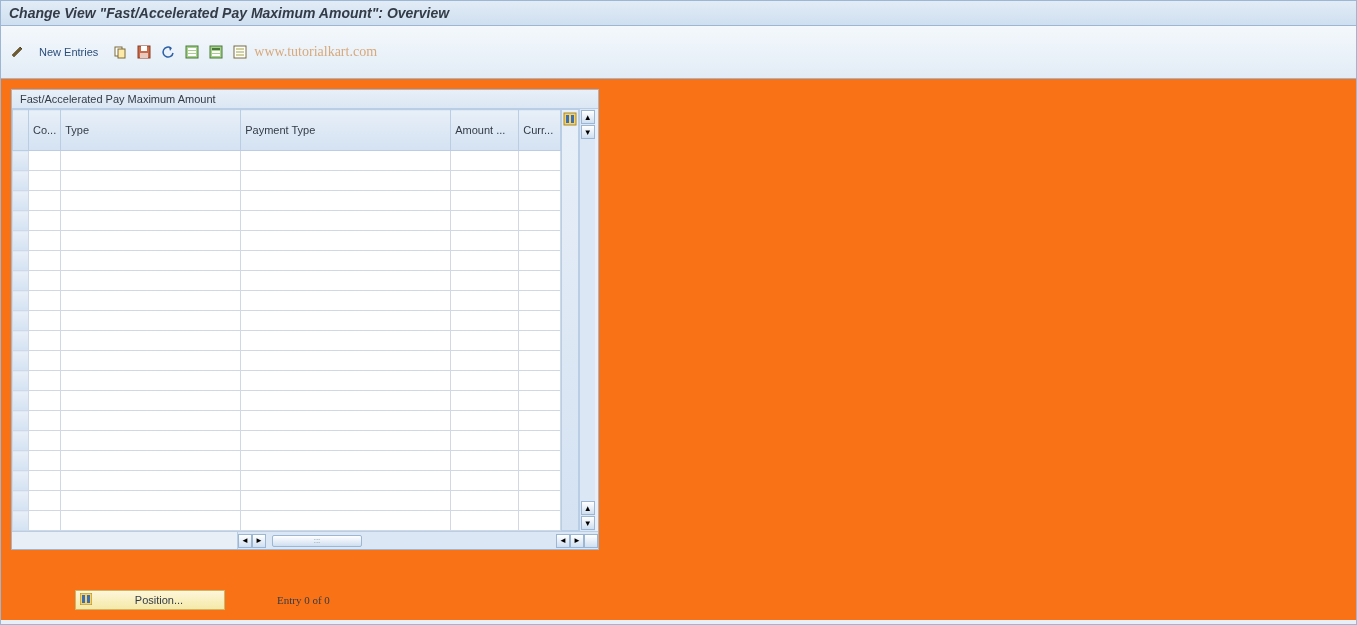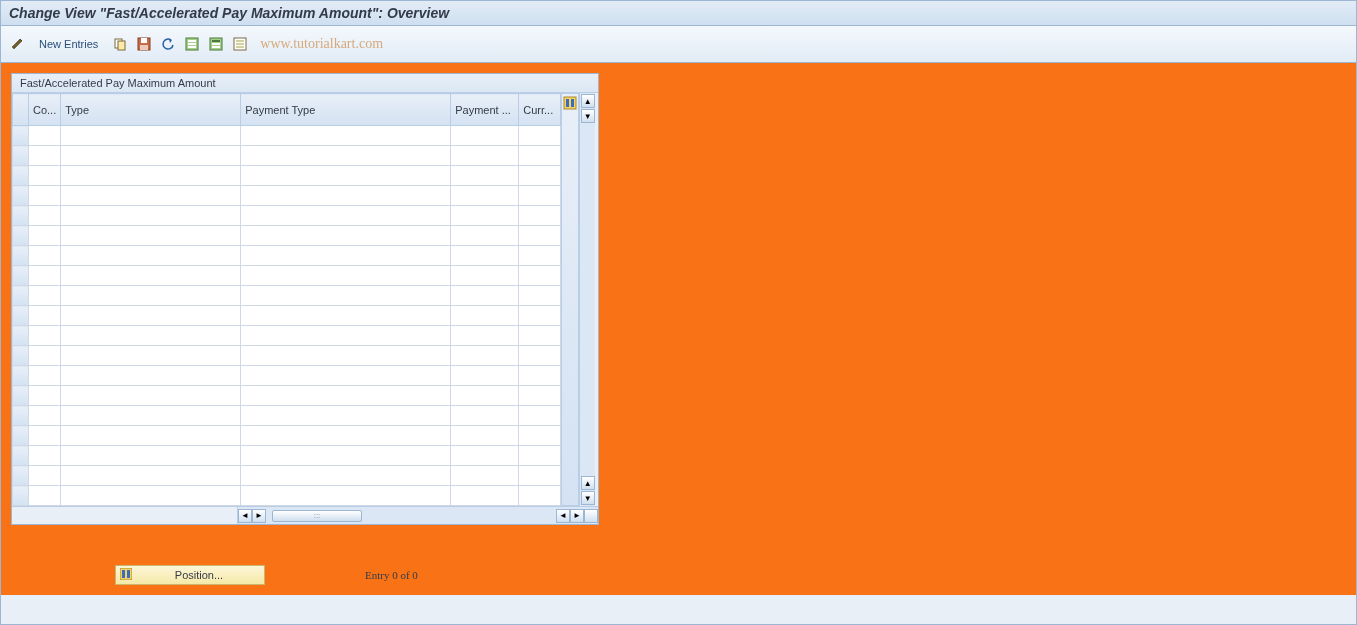--- a/index.html
+++ b/index.html
@@ -22,21 +22,21 @@
     border-bottom: 1px solid #9db6d3;
     padding: 4px 8px;
     font-style: italic;
     font-weight: bold;
     font-size: 14px;
     color: #333b48;
   }
   .toolbar {
     background: linear-gradient(#f4f8fc, #e2ecf6);
     border-bottom: 1px solid #9db6d3;
-    padding: 8px 6px;
+    padding: 16px 6px;
     display: flex;
     align-items: center;
     gap: 4px;
     min-height: 30px;
   }
   .toolbar-btn {
     display: inline-flex;
     align-items: center;
     justify-content: center;
     width: 20px;
@@ -50,21 +50,20 @@
     background: transparent;
     border: none;
     color: #2b4f7a;
     font-size: 11px;
     padding: 3px 8px;
     cursor: pointer;
   }
   .watermark {
     font-size: 14px;
     color: #d7a97b;
-    margin-left: 6px;
     font-family: Georgia, serif;
   }
   .content-area {
     padding: 10px;
     background: #f97316;
   }
   .table-frame {
     border: 1px solid #9db6d3;
     width: 588px;
     background: #e8eff7;
@@ -81,21 +80,21 @@
   }
   .data-table {
     border-collapse: collapse;
     table-layout: fixed;
   }
   .data-table th {
     background: linear-gradient(#e8eff8,#d4e2f2);
     border: 1px solid #b9cde4;
     font-weight: normal;
     text-align: left;
-    padding: 5px 4px;
+    padding: 14px 4px;
     color: #333b48;
     font-size: 11px;
     height: 32px;
     white-space: nowrap;
     overflow: hidden;
   }
   .data-table td {
     background: #fff;
     border: 1px solid #cfd8e4;
     height: 20px;
@@ -166,24 +165,24 @@
     width: 90px; height: 12px;
     background: linear-gradient(#fff,#cfdff0);
     border: 1px solid #9db6d3;
     margin-left: 4px;
     border-radius: 2px;
     font-size:8px; color:#7a8aa0;
     display:flex;align-items:center;justify-content:center;
   }
   .footer-row {
     margin-top: 40px;
-    margin-left: 104px;
+    margin-left: 64px;
     display: flex;
     align-items: center;
-    gap: 100px;
+    gap: 52px;
   }
   .position-btn {
     width: 150px;
     height: 20px;
     background: linear-gradient(#fdf6d9,#f5e9a8);
     border: 1px solid #c9b86b;
     font-size: 11px;
     color: #333b48;
     display: inline-flex;
     align-items: center;
@@ -271,21 +270,21 @@
     <div class="table-frame">
       <div class="table-caption">Fast/Accelerated Pay Maximum Amount</div>
       <div class="table-wrap">
         <table class="data-table">
           <thead>
             <tr>
               <th class="rowsel"></th>
               <th class="col-co">Co...</th>
               <th class="col-name">Type</th>
               <th class="col-pt">Payment Type</th>
-              <th class="col-max">Payment ...</th>
+              <th class="col-max">Amount ...</th>
               <th class="col-cur">Curr...</th>
             </tr>
           </thead>
           <tbody id="tbody">
               <tr>
                 <td class="rowsel"></td>
                 <td></td>
                 <td></td>
                 <td></td>
                 <td></td>

